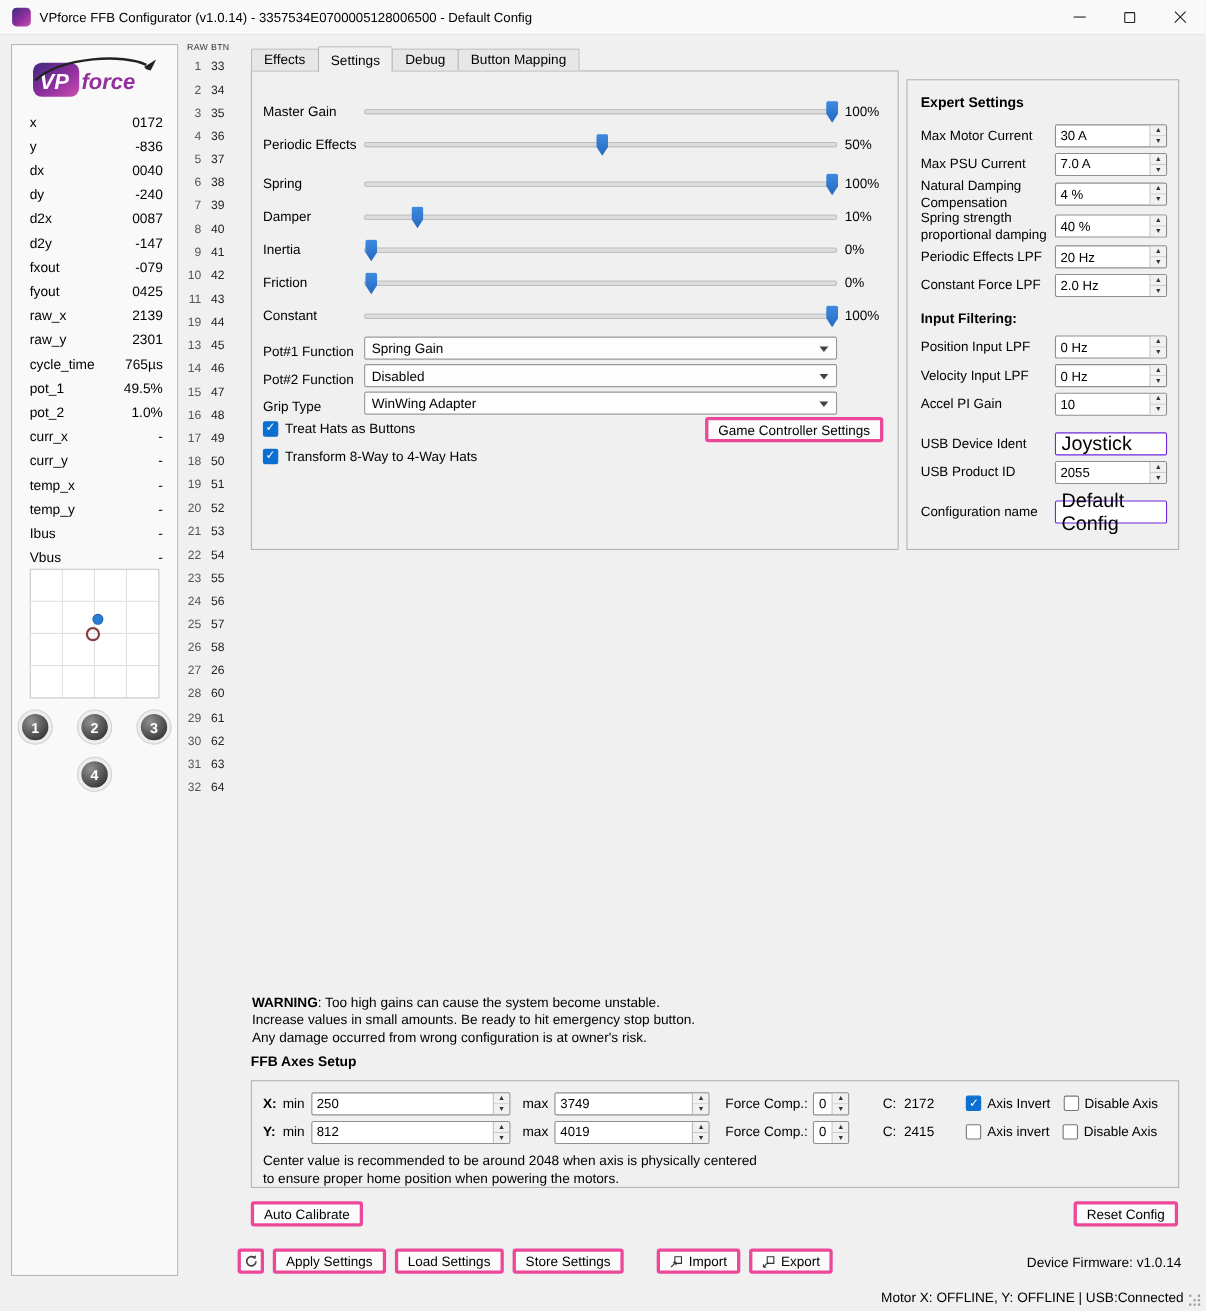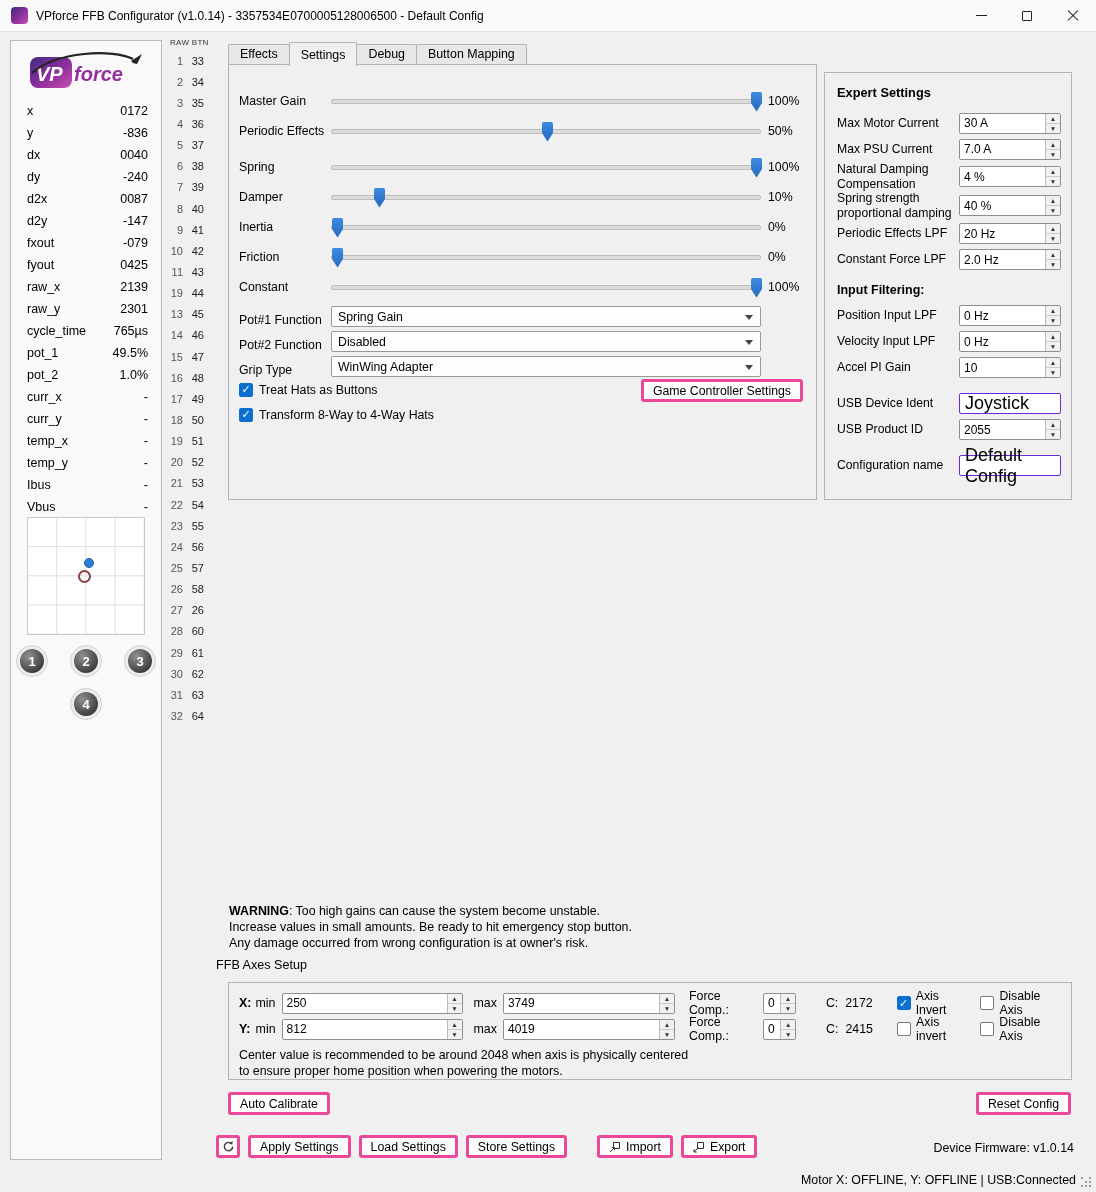--- a/index.html
+++ b/index.html
@@ -78,28 +78,28 @@
 .spin{display:inline-flex;height:21px;background:#fff;border:1px solid #8f8f8f;border-radius:2px;overflow:hidden;flex:none}
 .spin-v{flex:1;font-size:12px;padding:0 4px;display:flex;align-items:center;white-space:nowrap;overflow:hidden}
 .spin-btns{display:flex;flex-direction:column;width:15px;border-left:1px solid #bbb;flex:none}
 .sb{flex:1;display:flex;align-items:center;justify-content:center;font-size:6.5px;color:#333;background:#f1f1f1}
 .sb:first-child{border-bottom:1px solid #ccc}
 .ex-row .spin{width:102px}
 .tinput{width:102px;height:21px;background:#fff;border:1px solid #6d28d9;border-radius:2px;font-size:18px;padding:0 5px;display:inline-flex;align-items:center;flex:none}
 
 
 .warning{position:absolute;left:229px;top:903px;font-size:12.4px;line-height:16px}
-.ffb-title{position:absolute;left:216px;top:958px;font-size:12.6px;font-weight:normal}
+.ffb-title{position:absolute;left:228px;top:958px;font-size:12.6px;font-weight:bold}
 .axes-box{position:absolute;left:228px;top:982px;width:844px;height:98px;border:1px solid #b3b3b3;padding:7px 10px 0}
 .ax-row{display:flex;align-items:center;height:26px;font-size:12.4px}
 .ax-name{font-weight:bold;width:18px}
 .ax-minlbl{margin-right:6px}
 .ax-spin-min{width:181px}
 .ax-maxlbl{margin:0 6px 0 11px}
-.ax-spin-max{width:172px}
+.ax-spin-max{width:141px}
 .ax-fclbl{margin:0 5px 0 14px}
 .ax-spin-fc{width:33px}
 .ax-c{margin-left:30px;width:64px}
 .ax-row .cbx{margin:0 5px 0 12px}
 .ax-note{font-size:12.4px;line-height:16px;margin-top:5px}
 .auto-cal{position:absolute;left:228px;top:1092px}
 .reset-cfg{position:absolute;right:25px;top:1092px}
 
 
 .toolbar{position:absolute;left:216px;top:1135px;display:flex;align-items:center;gap:8px}

